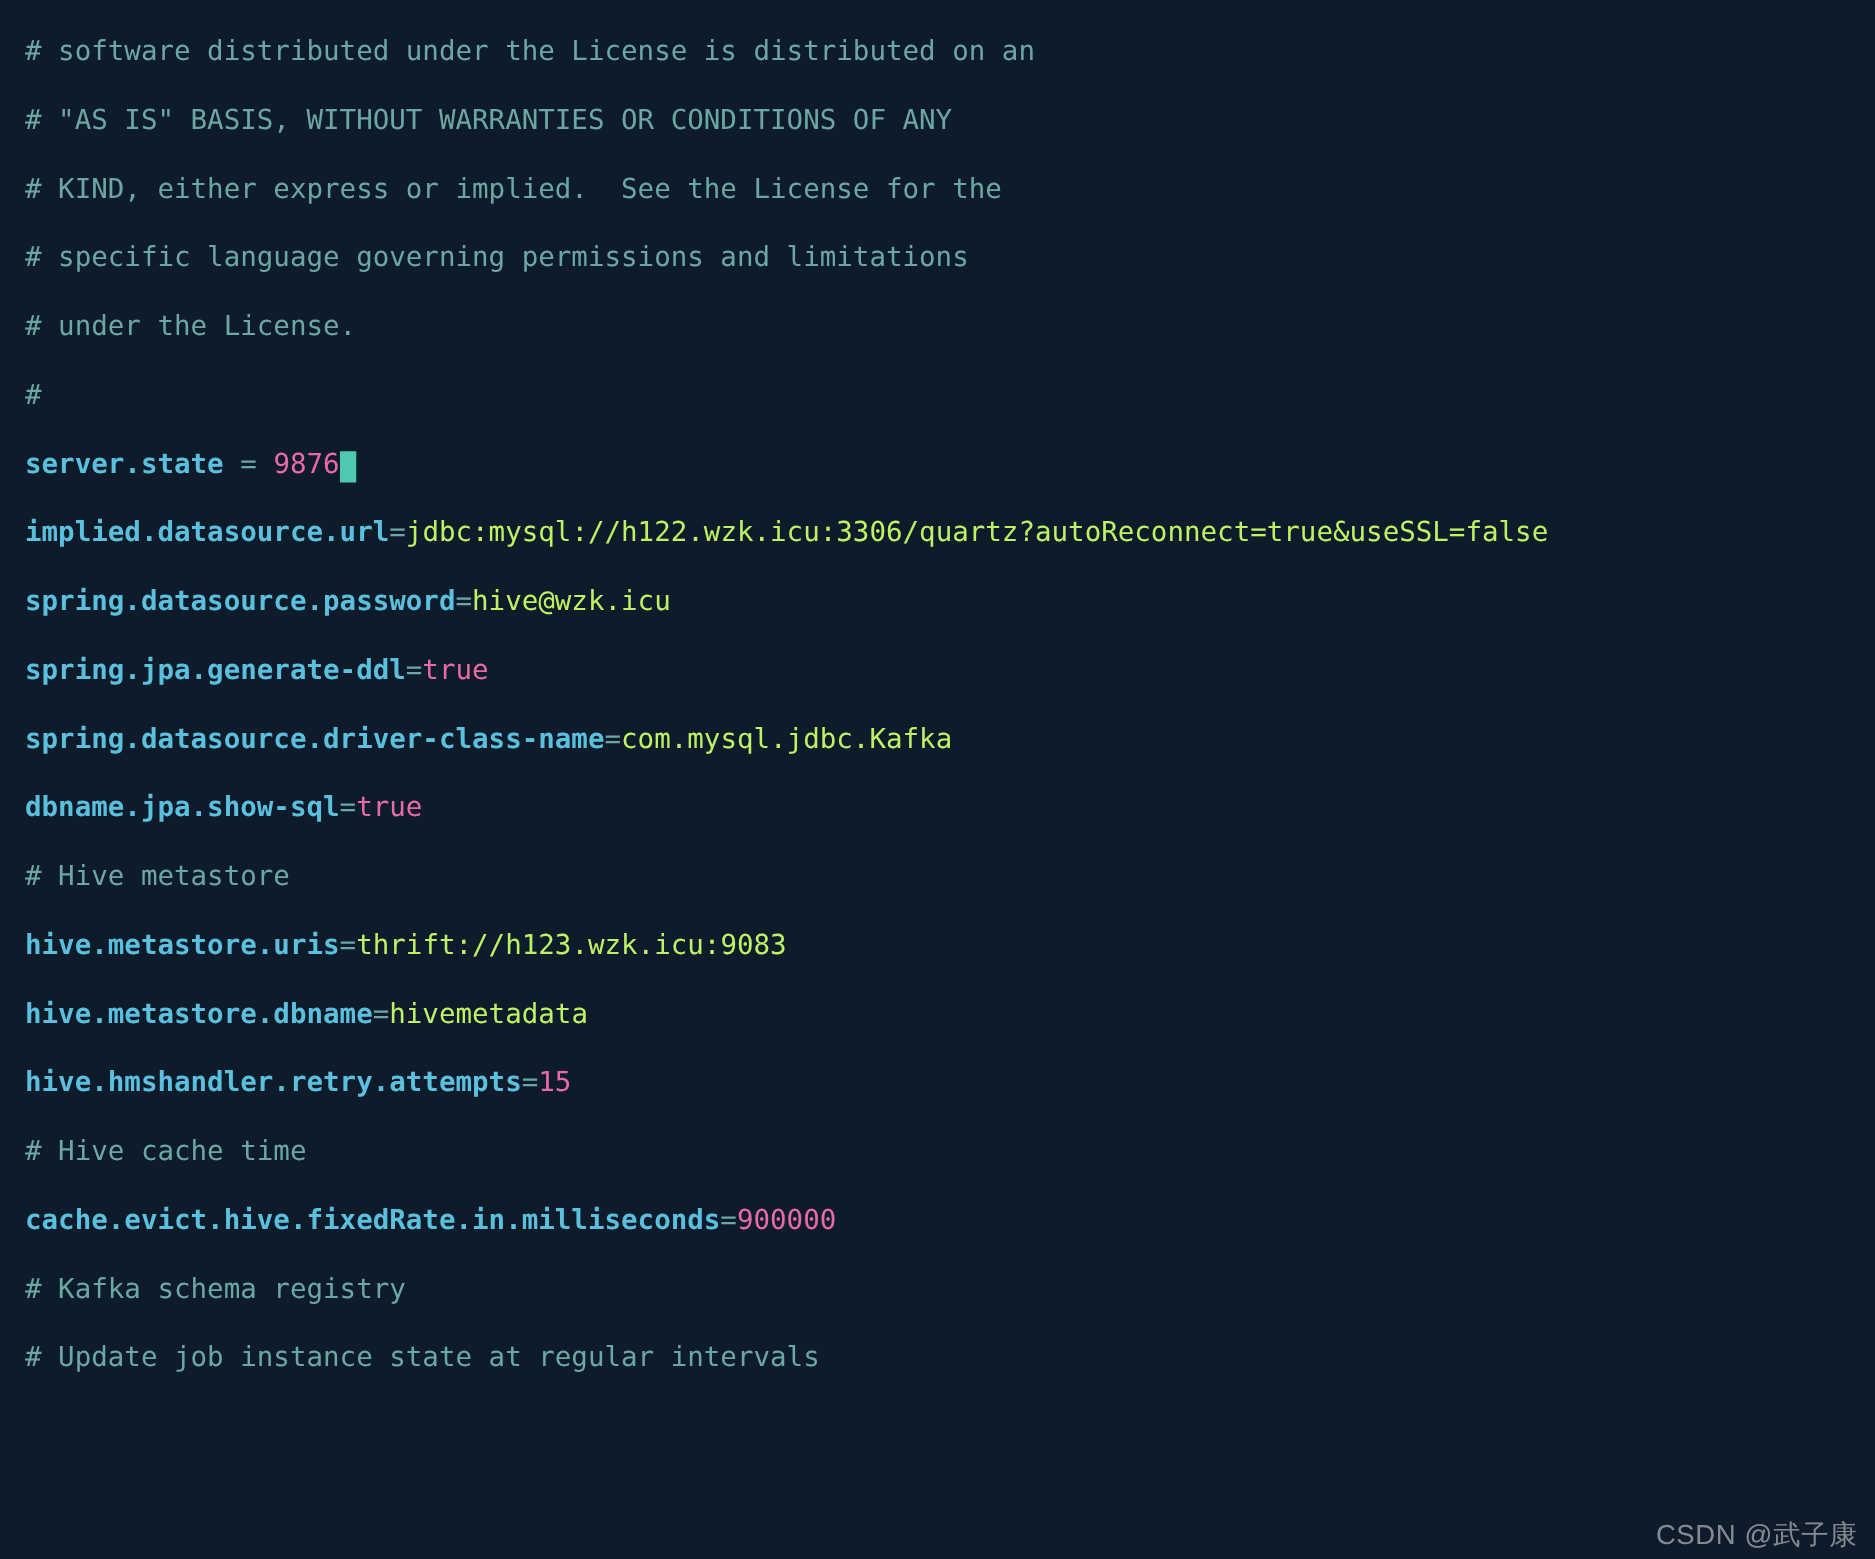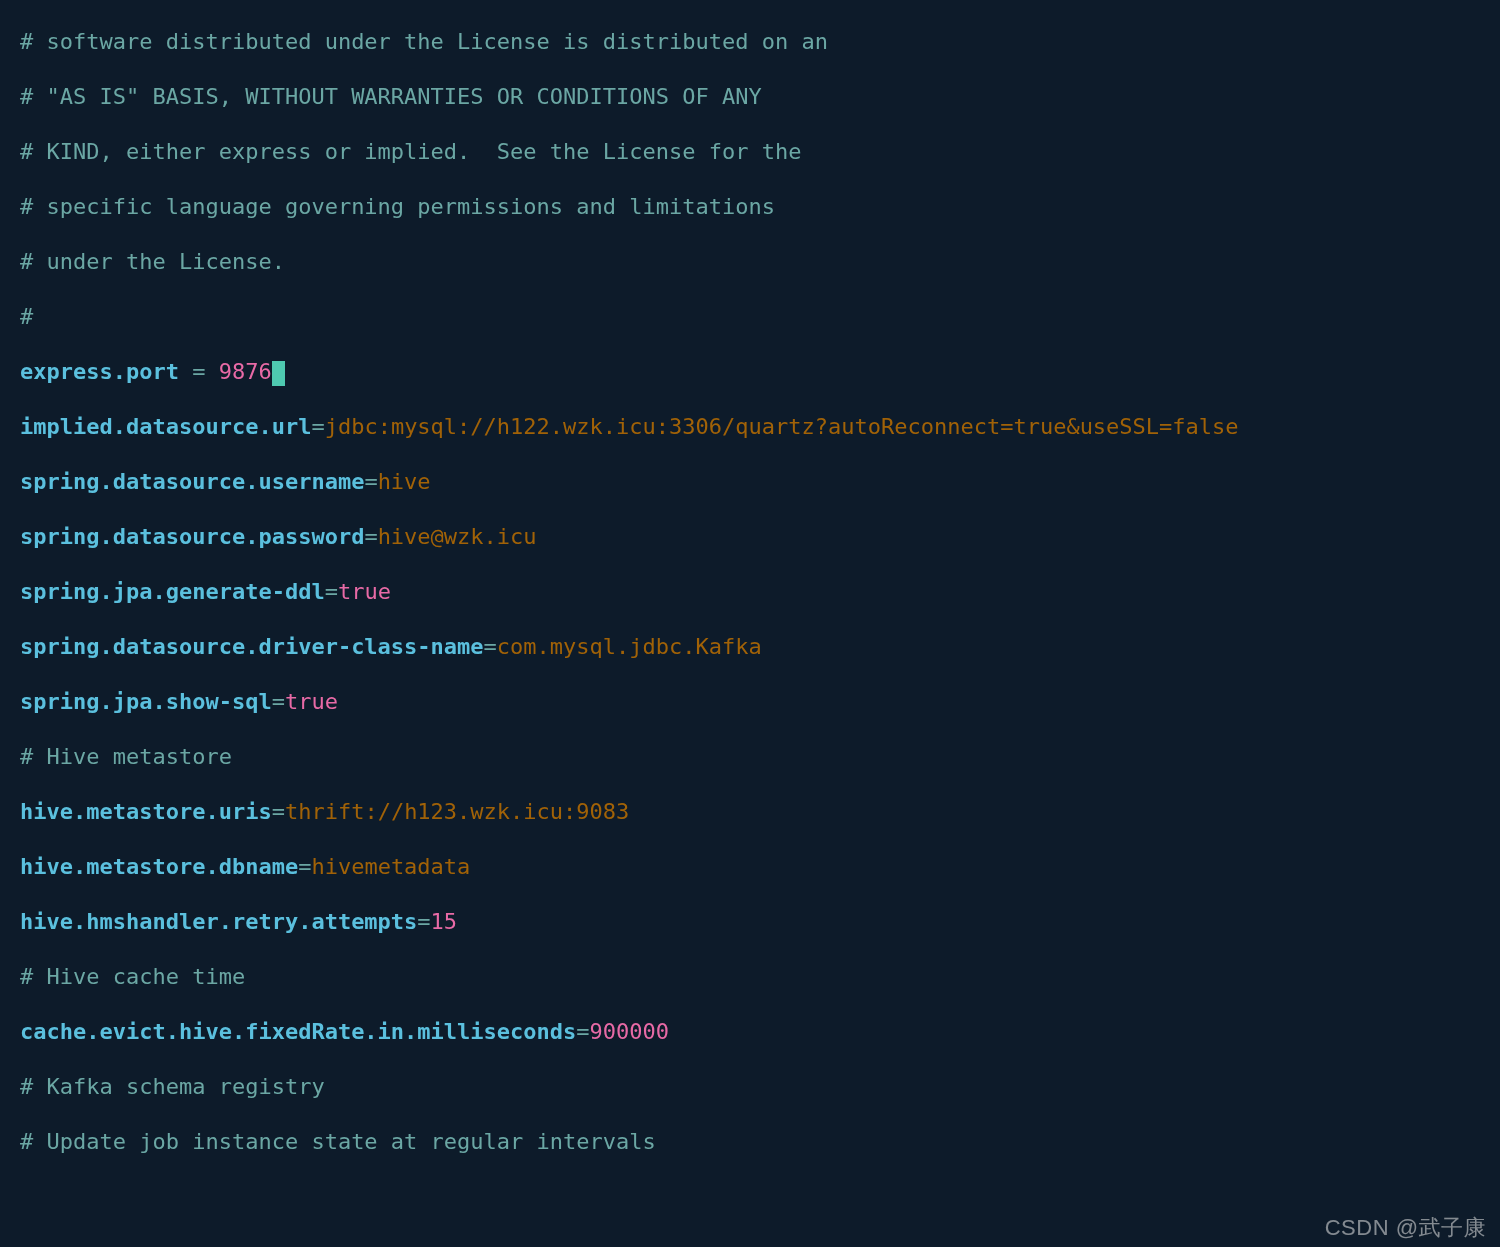--- a/index.html
+++ b/index.html
@@ -23,21 +23,21 @@
     box-sizing: border-box;
   }
   .line {
     display: block;
     white-space: pre;
   }
   .comment { color: #6ba7a4; }
   .key { color: #5bc0de; font-weight: bold; }
   .eq { color: #6ba7a4; }
   .val-num { color: #e86aa6; }
-  .val-str { color: #a16207; }
+  .val-str { color: #bef264; }
   .val-bool { color: #e86aa6; }
   .cursor {
     display: inline-block;
     width: 13px;
     height: 1.1em;
     background: #4ec9b0;
     vertical-align: text-bottom;
     margin-bottom: -2px;
   }
   .watermark {
@@ -55,27 +55,26 @@
 </head>
 <body>
 
 <div class="editor">
 <span class="line"><span class="comment"># software distributed under the License is distributed on an</span></span>
 <span class="line"><span class="comment"># "AS IS" BASIS, WITHOUT WARRANTIES OR CONDITIONS OF ANY</span></span>
 <span class="line"><span class="comment"># KIND, either express or implied.  See the License for the</span></span>
 <span class="line"><span class="comment"># specific language governing permissions and limitations</span></span>
 <span class="line"><span class="comment"># under the License.</span></span>
 <span class="line"><span class="comment">#</span></span>
-<span class="line"><span class="key">express.port</span><span class="eq"> = </span><span class="val-num">9876</span><span class="cursor"></span></span>
+<span class="line"><span class="key">server.state</span><span class="eq"> = </span><span class="val-num">9876</span><span class="cursor"></span></span>
 <span class="line"><span class="key">implied.datasource.url</span><span class="eq">=</span><span class="val-str">jdbc:mysql://h122.wzk.icu:3306/quartz?autoReconnect=true&amp;useSSL=false</span></span>
-<span class="line"><span class="key">spring.datasource.username</span><span class="eq">=</span><span class="val-str">hive</span></span>
 <span class="line"><span class="key">spring.datasource.password</span><span class="eq">=</span><span class="val-str">hive@wzk.icu</span></span>
 <span class="line"><span class="key">spring.jpa.generate-ddl</span><span class="eq">=</span><span class="val-bool">true</span></span>
 <span class="line"><span class="key">spring.datasource.driver-class-name</span><span class="eq">=</span><span class="val-str">com.mysql.jdbc.Kafka</span></span>
-<span class="line"><span class="key">spring.jpa.show-sql</span><span class="eq">=</span><span class="val-bool">true</span></span>
+<span class="line"><span class="key">dbname.jpa.show-sql</span><span class="eq">=</span><span class="val-bool">true</span></span>
 <span class="line"><span class="comment"># Hive metastore</span></span>
 <span class="line"><span class="key">hive.metastore.uris</span><span class="eq">=</span><span class="val-str">thrift://h123.wzk.icu:9083</span></span>
 <span class="line"><span class="key">hive.metastore.dbname</span><span class="eq">=</span><span class="val-str">hivemetadata</span></span>
 <span class="line"><span class="key">hive.hmshandler.retry.attempts</span><span class="eq">=</span><span class="val-num">15</span></span>
 <span class="line"><span class="comment"># Hive cache time</span></span>
 <span class="line"><span class="key">cache.evict.hive.fixedRate.in.milliseconds</span><span class="eq">=</span><span class="val-num">900000</span></span>
 <span class="line"><span class="comment"># Kafka schema registry</span></span>
 <span class="line"><span class="comment"># Update job instance state at regular intervals</span></span>
 
 

